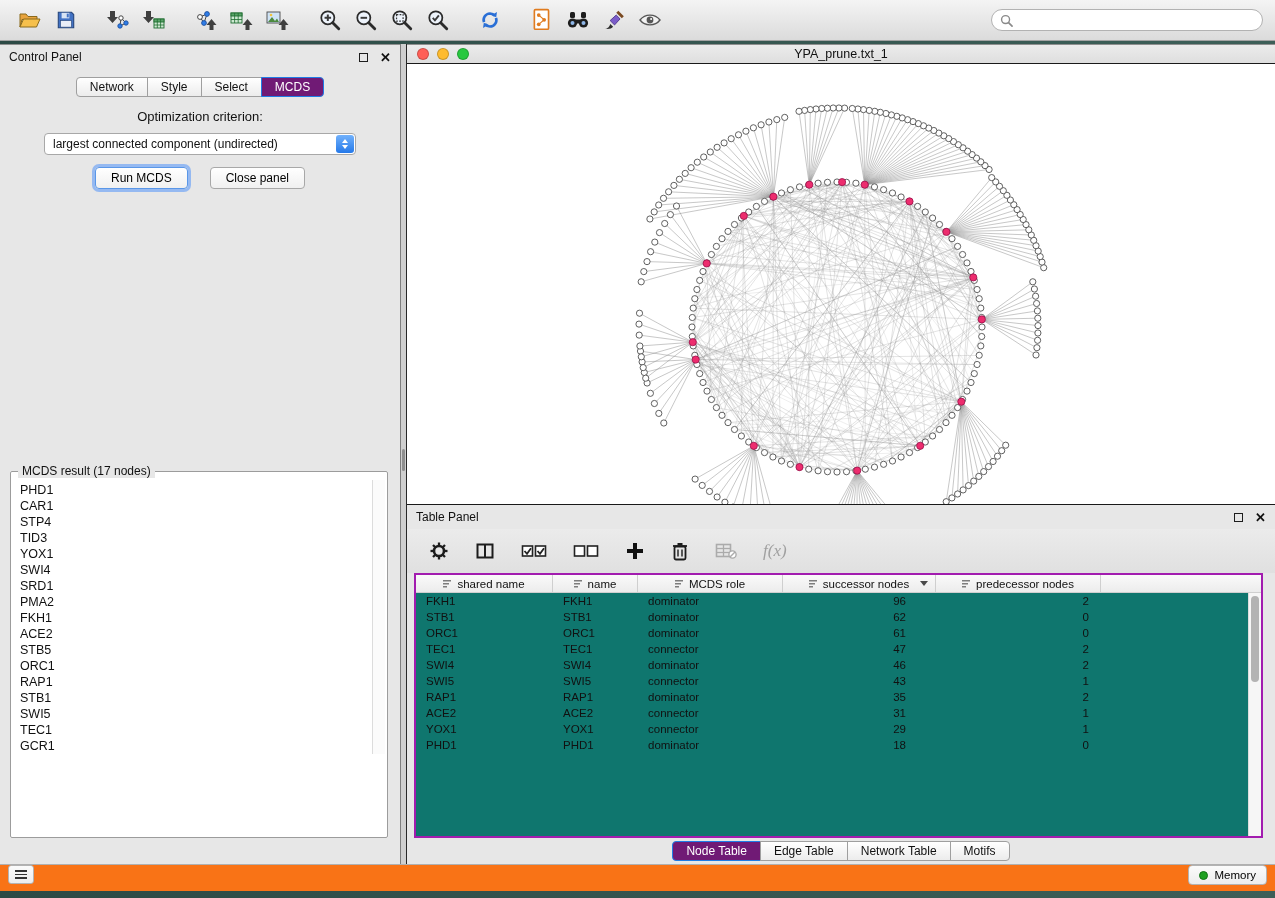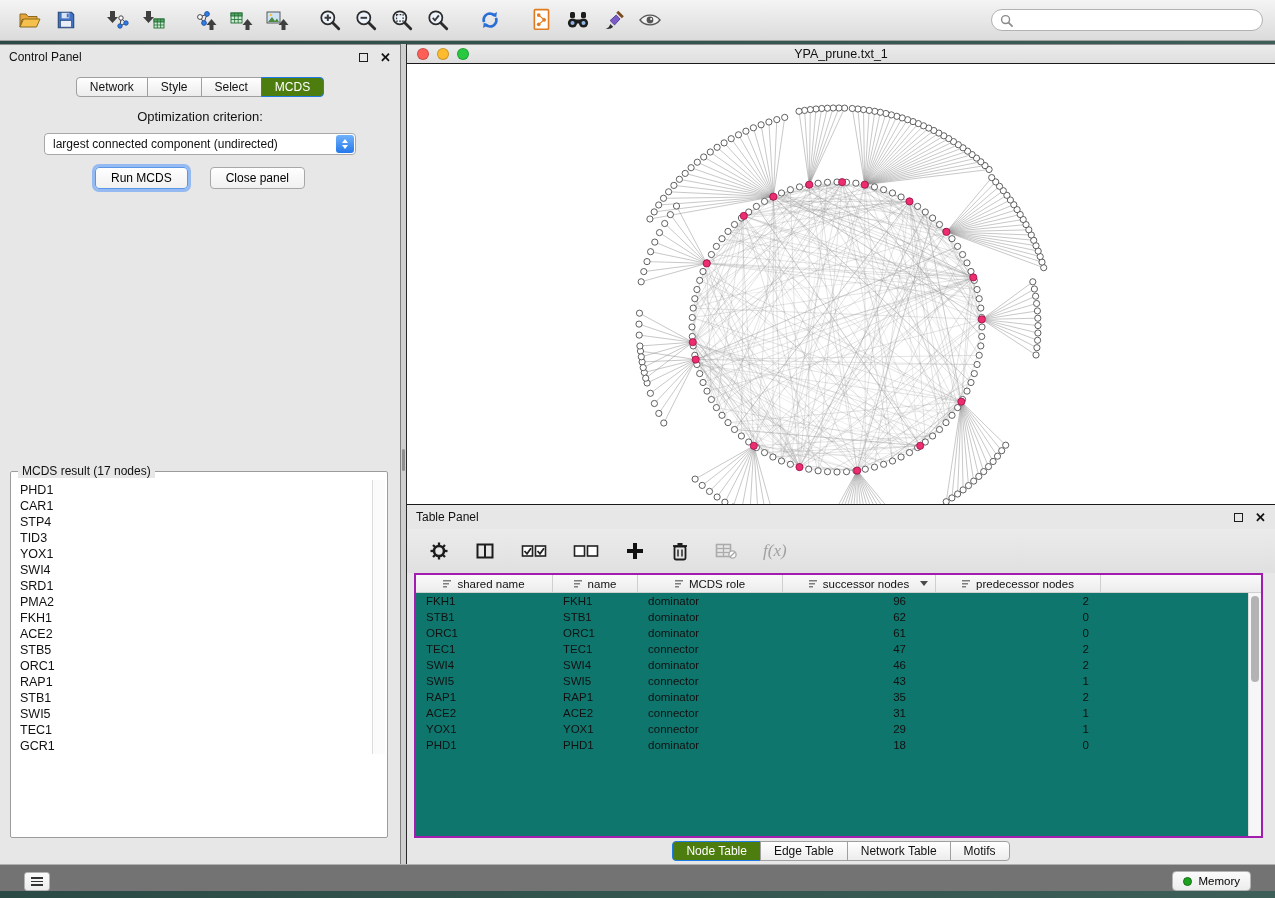--- a/index.html
+++ b/index.html
@@ -19,21 +19,21 @@
   
   .control-panel{width:400px;background:#e7e7e7;display:flex;flex-direction:column;border-top:1px solid #8f8f8f}
   .panel-head{height:24px;display:flex;align-items:center;padding:0 9px;font-size:12px;flex:0 0 auto}
   .ph-title{flex:1}
   .ph-float{width:9px;height:9px;border:1.5px solid #1d1d1d;margin-right:12px;cursor:pointer;flex:0 0 auto}
   .ph-close{font-size:13px;font-weight:bold;cursor:pointer;line-height:1}
   .seg-tabs{display:flex;justify-content:center;margin-top:8px;flex:0 0 auto}
   .seg-tab{height:20px;padding:0 13px;font-size:12px;background:linear-gradient(#ffffff,#ececec);border:1px solid #9f9f9f;margin-left:-1px;cursor:pointer;color:#111;font-family:inherit}
   .seg-tab:first-child{border-radius:4px 0 0 4px;margin-left:0}
   .seg-tab:last-child{border-radius:0 4px 4px 0}
-  .seg-tab.active{background:#4d7c0f;border-color:#1f7ce6;color:#fff}
+  .seg-tab.active{background:#701a75;border-color:#1f7ce6;color:#fff}
   .opt-label{text-align:center;margin-top:12px;font-size:13px}
   .dropdown{width:312px;height:22px;margin:9px auto 0;background:#fff;border:1px solid #a8a8a8;border-radius:4px;display:flex;align-items:center;padding-left:8px;position:relative;font-size:12px;cursor:pointer}
   .dropdown-arrows{position:absolute;right:1px;top:1px;bottom:1px;width:18px;border-radius:3px;background:linear-gradient(#71b1fc,#2579e9);display:flex;flex-direction:column;align-items:center;justify-content:center;gap:2px}
   .dropdown-arrows i{display:block;width:0;height:0;border:3.5px solid transparent}
   .dropdown-arrows .up{border-bottom:4.5px solid #fff;border-top:none}
   .dropdown-arrows .dn{border-top:4.5px solid #fff;border-bottom:none}
   .cp-buttons{display:flex;justify-content:center;gap:22px;margin-top:12px;flex:0 0 auto}
   .cp-btn{height:22px;padding:0 15px;border:1px solid #a8a8a8;border-radius:4px;background:linear-gradient(#ffffff,#f0f0f0);font-size:12px;font-family:inherit;cursor:pointer}
   .cp-btn.focused{box-shadow:0 0 0 3px rgba(82,148,250,.55);border-color:#5a97e8}
   .cp-spacer{flex:1}
@@ -69,21 +69,21 @@
   .tr{display:flex;height:16px;align-items:center;font-size:11.5px;cursor:default}
   .td{padding-left:10px;white-space:nowrap;overflow:hidden}
   .td.num{text-align:right;padding-left:0}
   .cw0{width:137px}.cw1{width:85px}.cw2{width:145px}.cw3{width:153px}.cw4{width:165px}
   .td.cw3{padding-right:30px}.td.cw4{padding-right:12px}
   .nt-scroll-track{position:absolute;top:18px;right:0;bottom:0;width:13px;background:#f6f6f6;border-left:1px solid #ddd}
   .nt-scroll-thumb{position:absolute;top:3px;right:2px;width:8px;height:86px;border-radius:4px;background:#b3b3b3;cursor:grab}
   .tp-tabs{height:26px;display:flex;justify-content:center;align-items:center;flex:0 0 auto}
 
   
-  .status-bar{height:27px;background:#737373;border-top:1px solid #b0b0b0;display:flex;align-items:flex-end;padding:0 24px}
+  .status-bar{height:27px;background:#f97316;border-top:1px solid #b0b0b0;display:flex;align-items:flex-start;padding:0 8px}
   .hamburger{width:26px;height:19px;border:1px solid #b3b3b3;border-radius:3px;background:linear-gradient(#fbfbfb,#ededed);display:flex;flex-direction:column;justify-content:center;align-items:center;gap:2px;cursor:pointer}
   .hamburger i{display:block;width:12px;height:1.6px;background:#333}
   .memory-btn{margin-left:auto;height:20px;display:flex;align-items:center;gap:6px;padding:0 10px;border:1px solid #b3b3b3;border-radius:4px;background:linear-gradient(#fbfbfb,#ededed);font-size:11.5px;cursor:pointer;font-family:inherit}
   .memory-dot{width:9px;height:9px;border-radius:50%;background:#1ea021;border:1px solid #117314}
 </style>
 </head>
 <body>
 
 <div class="app">
 

